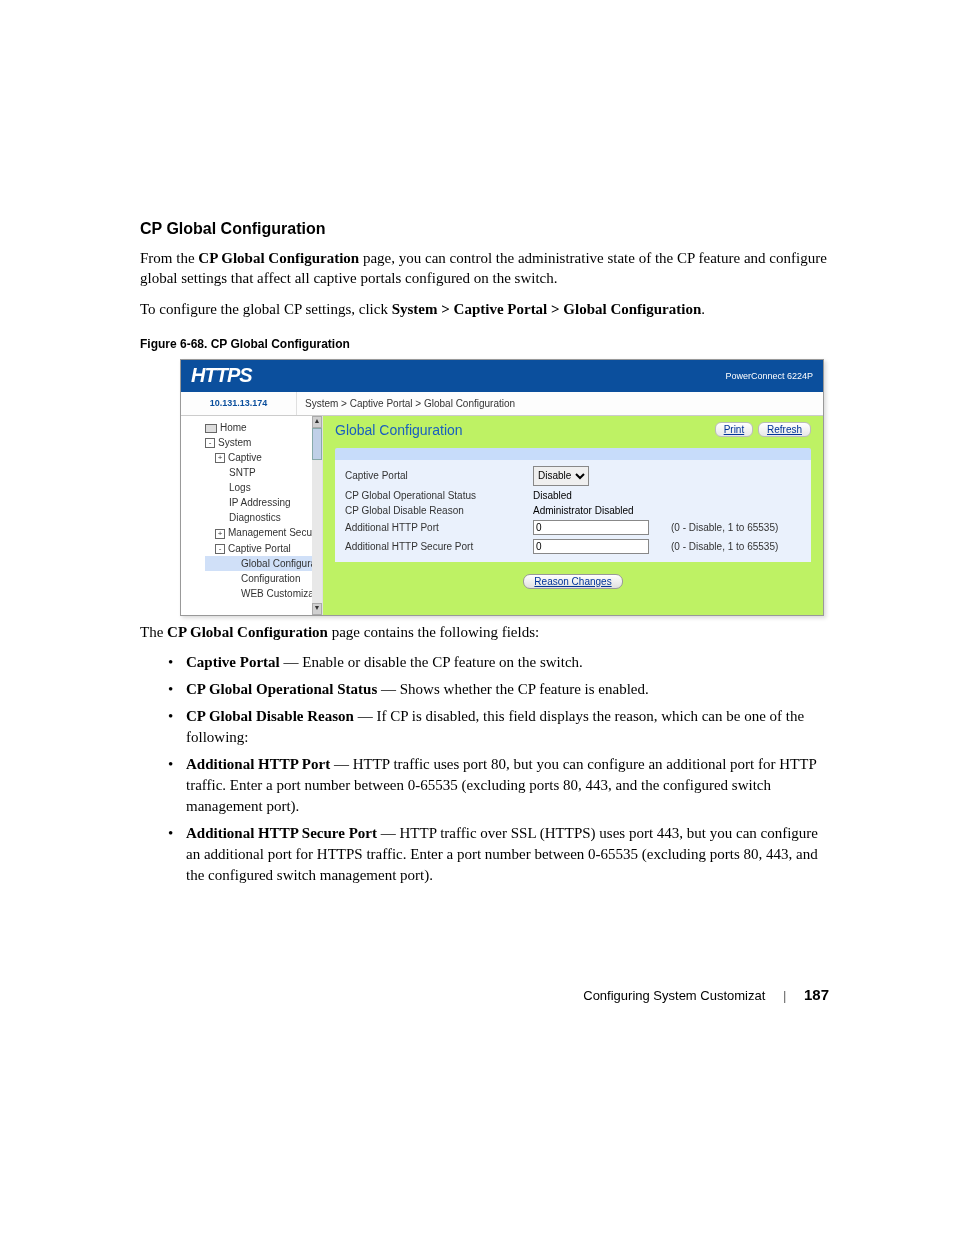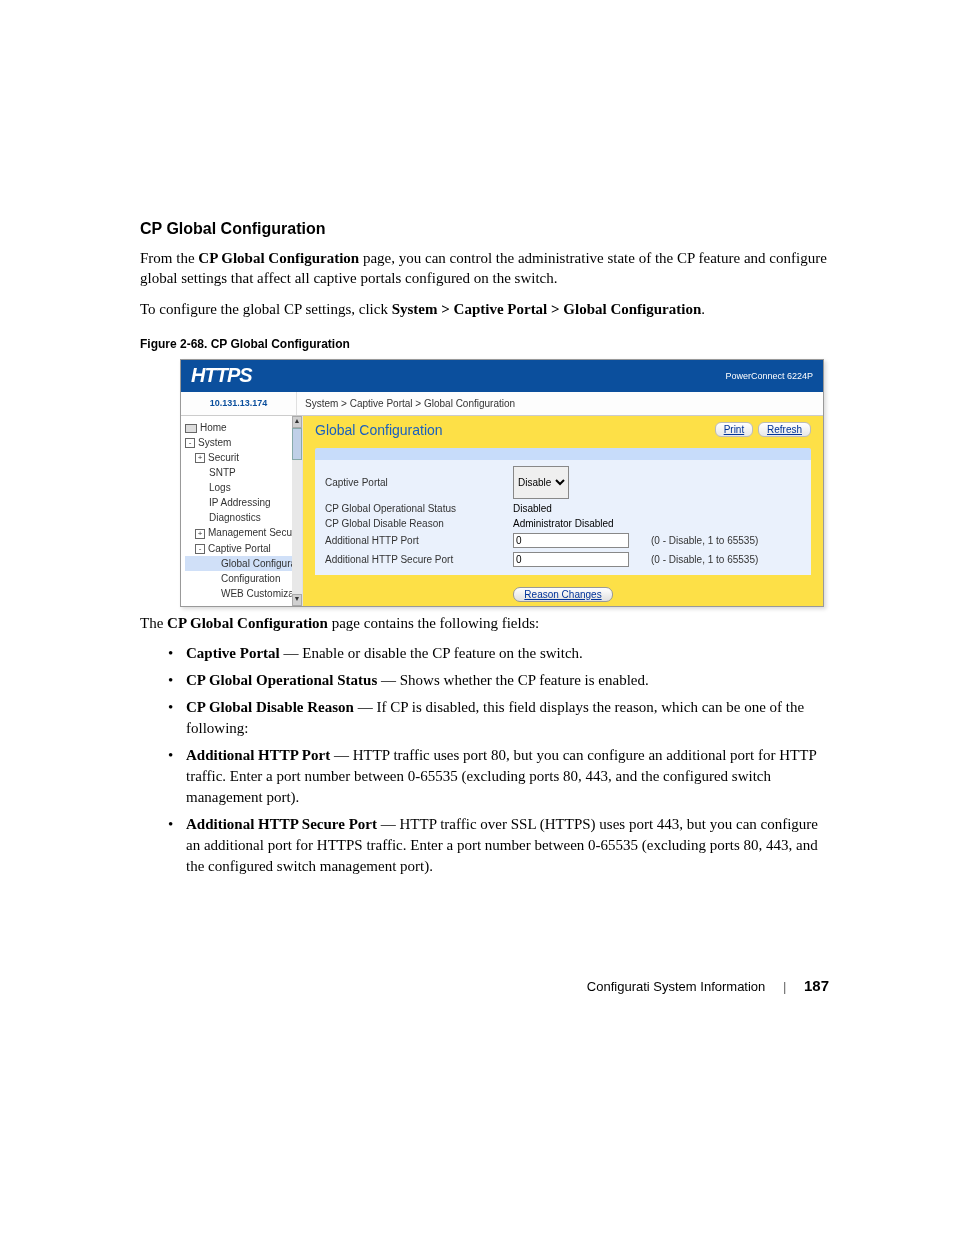--- a/index.html
+++ b/index.html
@@ -71,20 +71,21 @@
     color: #0b4f9d;
   }
   .ss-breadcrumb {
     flex: 1;
     font-size: 10px;
     padding: 6px 8px;
     color: #333;
   }
   .ss-body {
     display: flex;
+    margin-left: 20px;
   }
   .ss-tree {
     width: 115px;
     background: #fff;
     border-right: 1px solid #e0e0e0;
     padding: 4px 2px 4px 4px;
     font-size: 10px;
     color: #333;
     position: relative;
   }
@@ -99,22 +100,22 @@
     width: 10px;
     background: #e8e8e8;
     display: flex;
     flex-direction: column;
   }
   .ss-scroll .btn { height: 10px; background: #d0d0d0; border: 1px solid #aaa; font-size:7px; text-align:center; line-height:7px;}
   .ss-scroll .track { flex:1; }
   .ss-scroll .thumb { height: 30px; background: #c0d0e8; border:1px solid #8aa; }
   .ss-main {
     flex: 1;
-    background: #fde047;
-    padding: 0 0 4px 0;
+    background: #bef264;
+    padding: 0 0 26px 0;
   }
   .ss-titlebar {
     display: flex;
     justify-content: space-between;
     align-items: center;
     padding: 6px 12px 4px 12px;
   }
   .ss-title {
     color: #1a5fbf;
     font-size: 14px;
@@ -151,21 +152,21 @@
   .ss-form input[type=text] {
     font-size: 10px;
     width: 110px;
     border: 1px solid #888;
     height: 13px;
     padding: 0 2px;
   }
   .ss-form select {
     font-size: 10px;
     border: 1px solid #888;
-    height: 33px;
+    height: 20px;
   }
   .ss-apply {
     text-align: center;
     margin-top: 12px;
   }
   .ss-apply .btn2 {
     display: inline-block;
     border: 1px solid #999;
     border-radius: 7px;
     padding: 1px 10px;
@@ -229,36 +230,36 @@
   <h2 class="section">CP Global Configuration</h2>
 
   <p class="body">
     <span>From the </span><span class="bold">CP Global Configuration</span><span> page, you can control the administrative state of the CP feature and configure global settings that affect all captive portals configured on the switch.</span>
   </p>
 
   <p class="body">
     <span>To configure the global CP settings, click </span><span class="bold">System &gt; Captive Portal &gt; Global Configuration</span><span>.</span>
   </p>
 
-  <div class="fig-caption">Figure 2-68.    CP Global Configuration</div>
+  <div class="fig-caption">Figure 6-68.    CP Global Configuration</div>
 
   <div class="screenshot">
     <div class="ss-top">
       <div class="dell-logo">HTTPS</div>
       <div class="product">PowerConnect 6224P</div>
     </div>
     <div class="ss-row2">
       <div class="ss-ipcell">10.131.13.174</div>
       <div class="ss-breadcrumb">System &gt; Captive Portal &gt; Global Configuration</div>
     </div>
     <div class="ss-body">
       <div class="ss-tree">
         <div class="row"><span class="homeicon"></span><span>Home</span></div>
         <div class="row"><span class="treebox">-</span><span>System</span></div>
-        <div class="row i1"><span class="treebox">+</span><span>Securit</span></div>
+        <div class="row i1"><span class="treebox">+</span><span>Captive</span></div>
         <div class="row i2">SNTP</div>
         <div class="row i2">Logs</div>
         <div class="row i2">IP Addressing</div>
         <div class="row i2">Diagnostics</div>
         <div class="row i1"><span class="treebox">+</span><span>Management Securit</span></div>
         <div class="row i1"><span class="treebox">-</span><span>Captive Portal</span></div>
         <div class="row i3 sel">Global Configurati</div>
         <div class="row i3">Configuration</div>
         <div class="row i3">WEB Customizat</div>
         <div class="ss-scroll">
@@ -331,18 +332,18 @@
     </li>
     <li>
       <span class="bold">Additional HTTP Port</span><span> — HTTP traffic uses port 80, but you can configure an additional port for HTTP traffic. Enter a port number between 0-65535 (excluding ports 80, 443, and the configured switch management port).</span>
     </li>
     <li>
       <span class="bold">Additional HTTP Secure Port</span><span> — HTTP traffic over SSL (HTTPS) uses port 443, but you can configure an additional port for HTTPS traffic. Enter a port number between 0-65535 (excluding ports 80, 443, and the configured switch management port).</span>
     </li>
   </ul>
 
   <div class="footer">
-    <span>Configurati System Information</span>
+    <span>Configuring System Customizat</span>
     <span class="sep">|</span>
     <span class="pnum">187</span>
   </div>
 
 </div>
 
 </body></html>

